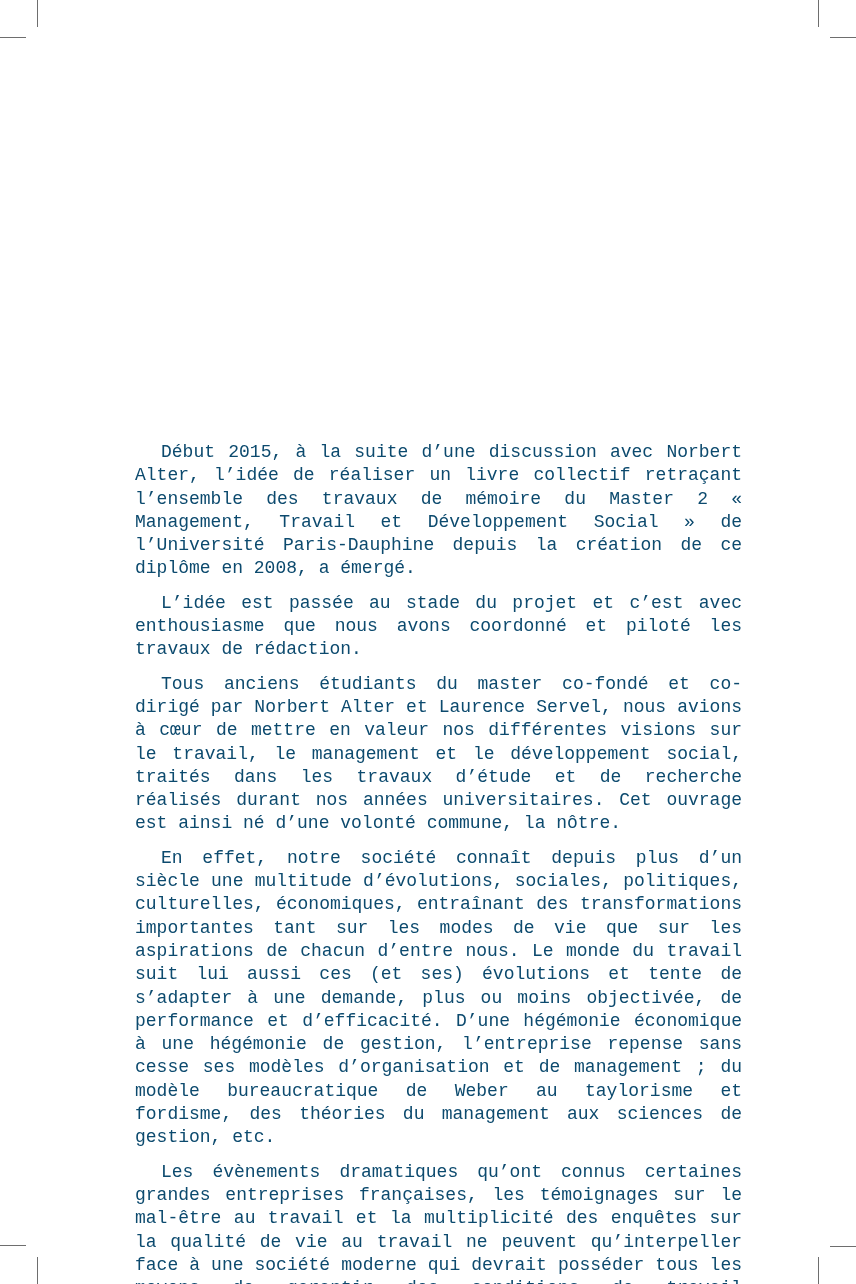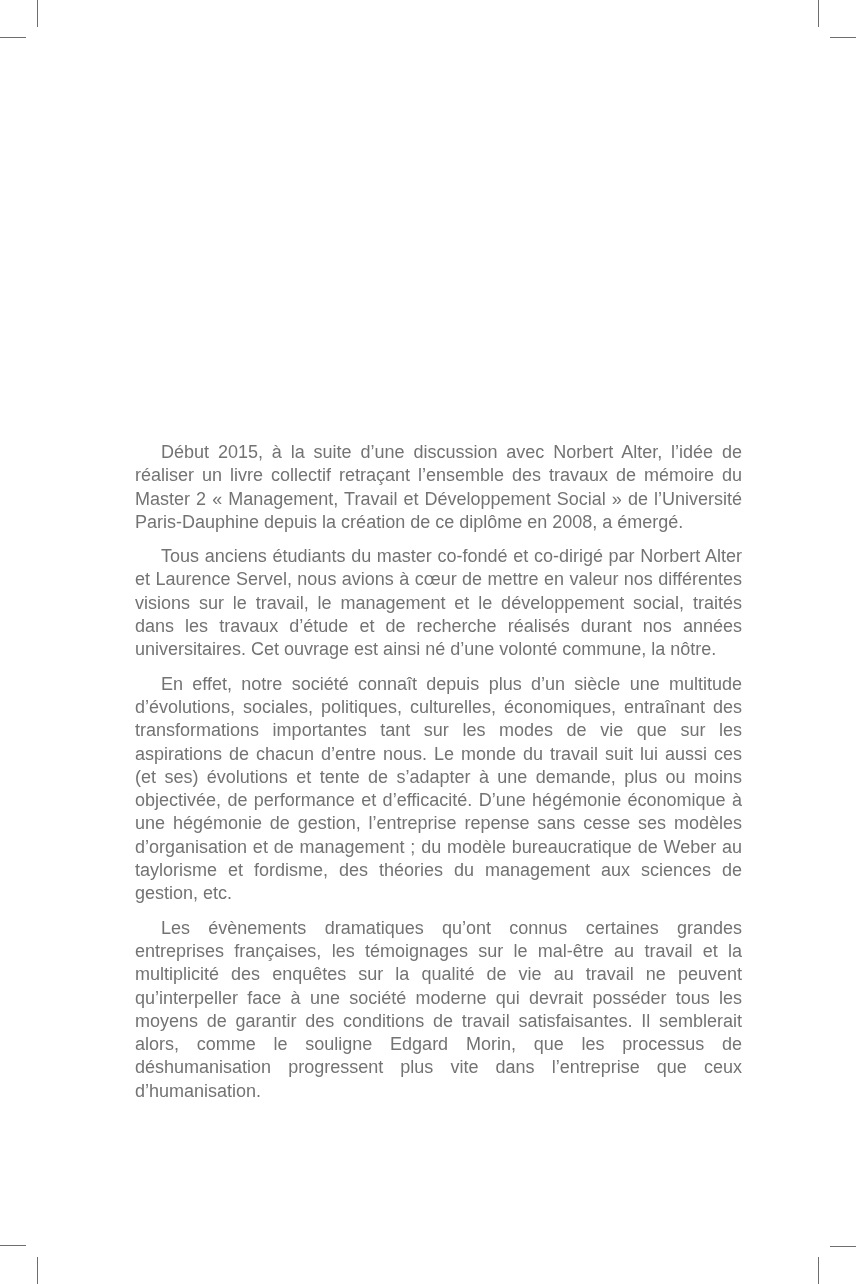--- a/index.html
+++ b/index.html
@@ -46,39 +46,40 @@
     color: #000000;
   }
   .chapter-title-text {
     display: inline-block;
     transform: scaleX(0.84);
     transform-origin: right center;
     white-space: nowrap;
   }
   p.body-para {
     margin: 0 0 11px 0;
-    font-family: Liberation Sans, sans-serif;
+    font-family: Liberation Mono, monospace;
     font-size: 18px;
     line-height: 23.3px;
     text-align: justify;
     text-indent: 26px;
-    color: #737373;
+    color: #0c4a6e;
   }
 </style>
 </head>
 <body>
 
 <div class="crop v tl-v"></div>
 <div class="crop h tl-h"></div>
 <div class="crop v tr-v"></div>
 <div class="crop h tr-h"></div>
 <div class="crop h bl-h"></div>
 <div class="crop v bl-v"></div>
 <div class="crop h br-h"></div>
 <div class="crop v br-v"></div>
 
 <div class="page-content">
 
   <p class="body-para">Début 2015, à la suite d’une discussion avec Norbert Alter, l’idée de réaliser un livre collectif retraçant l’ensemble des travaux de mémoire du Master 2 « Management, Travail et Développement Social » de l’Université Paris-Dauphine depuis la création de ce diplôme en 2008, a émergé.</p>
+  <p class="body-para">L’idée est passée au stade du projet et c’est avec enthousiasme que nous avons coordonné et piloté les travaux de rédaction.</p>
   <p class="body-para">Tous anciens étudiants du master co-fondé et co-dirigé par Norbert Alter et Laurence Servel, nous avions à cœur de mettre en valeur nos différentes visions sur le travail, le management et le développement social, traités dans les travaux d’étude et de recherche réalisés durant nos années universitaires. Cet ouvrage est ainsi né d’une volonté commune, la nôtre.</p>
   <p class="body-para">En effet, notre société connaît depuis plus d’un siècle une multitude d’évolutions, sociales, politiques, culturelles, économiques, entraînant des transformations importantes tant sur les modes de vie que sur les aspirations de chacun d’entre nous. Le monde du travail suit lui aussi ces (et ses) évolutions et tente de s’adapter à une demande, plus ou moins objectivée, de performance et d’efficacité. D’une hégémonie économique à une hégémonie de gestion, l’entreprise repense sans cesse ses modèles d’organisation et de management ; du modèle bureaucratique de Weber au taylorisme et fordisme, des théories du management aux sciences de gestion, etc.</p>
   <p class="body-para">Les évènements dramatiques qu’ont connus certaines grandes entreprises françaises, les témoignages sur le mal-être au travail et la multiplicité des enquêtes sur la qualité de vie au travail ne peuvent qu’interpeller face à une société moderne qui devrait posséder tous les moyens de garantir des conditions de travail satisfaisantes. Il semblerait alors, comme le souligne Edgard Morin, que les processus de déshumanisation progressent plus vite dans l’entreprise que ceux d’humanisation.</p>
 </div>
 
 </body></html>

